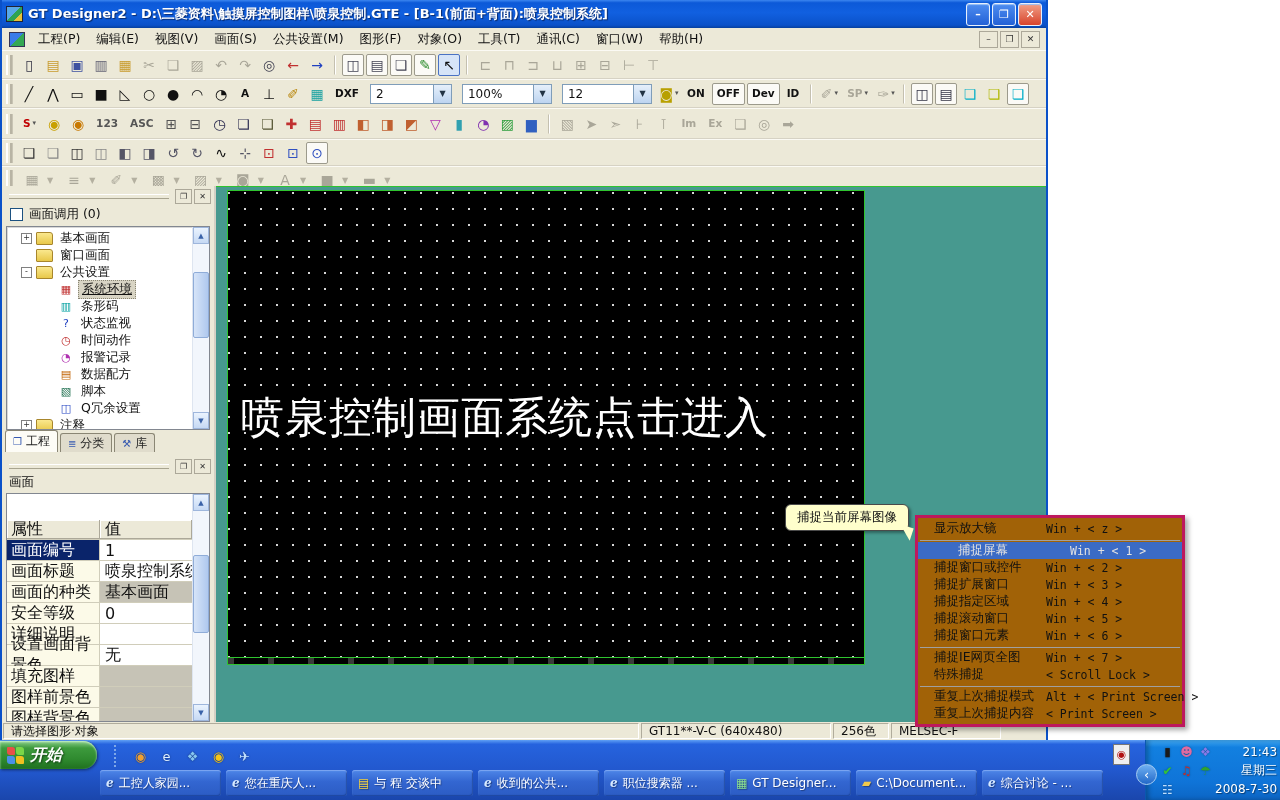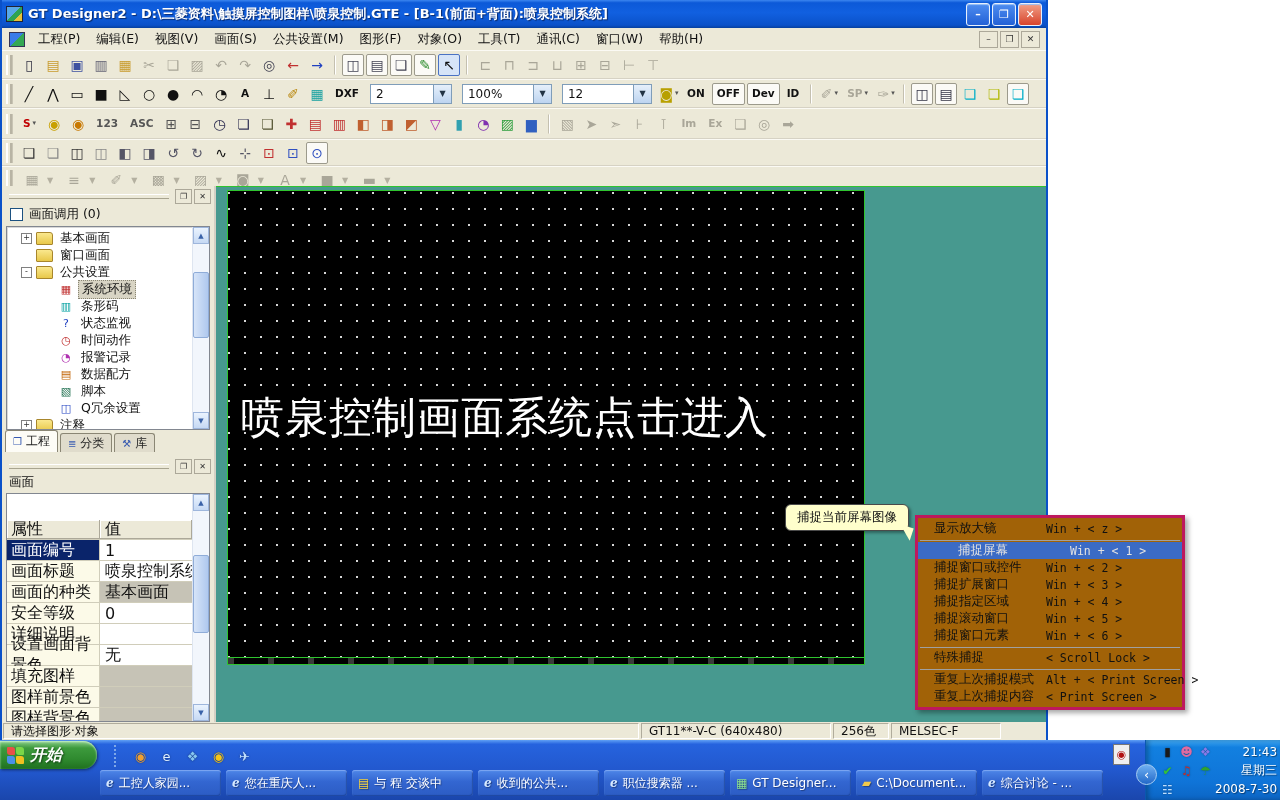--- a/index.html
+++ b/index.html
@@ -49,21 +49,21 @@
   .cb{width:13px;height:13px;border:1px solid #1C5180;background:#fff;margin-right:6px;box-sizing:border-box;}
   .treebox{flex:1;margin:1px 4px 0 4px;background:#fff;border:1px solid #828790;box-shadow:inset 1px 1px 0 #D8D8D8;display:flex;overflow:hidden;}
   .treelist{flex:1;padding-top:3px;font-size:12.5px;overflow:hidden;white-space:nowrap;}
   .trow{display:flex;align-items:center;height:17px;padding-left:14px;color:#111;}
   .trow.l2{padding-left:36px;}
   .exp{width:9px;height:9px;border:1px solid #808080;background:#fff;font-size:8px;line-height:7px;text-align:center;margin-right:4px;color:#333;flex:none;}
   .exp:empty{visibility:hidden;}
   .ticon{width:16px;height:13px;margin-right:4px;display:flex;align-items:center;justify-content:center;font-size:11px;flex:none;}
   .trow.folder .ticon{background:linear-gradient(#FAE88E,#E8C84A);border:1px solid #A8862C;border-radius:1px 3px 1px 1px;height:11px;width:15px;}
   .tlabel{padding:0 3px;}
-  .tlabel.sel{background:#D8D4C4;border:1px dotted #8A8674;}
+  .tlabel.sel{background:#D8D4C4;border:1px dotted #8A8674;text-decoration:underline;}
   .scroll{width:16px;background:#F2F6FC;border-left:1px solid #DEE5F0;display:flex;flex-direction:column;flex:none;}
   .sbtn{height:15px;background:linear-gradient(#EAF3FE,#C6D9F4);border:1px solid #9EB6DC;color:#3A62A8;font-size:7px;display:flex;align-items:center;justify-content:center;}
   .sbtn.bot{margin-top:auto;}
   .sthumb{background:linear-gradient(90deg,#D6E4F8,#AFC8EE);border:1px solid #8FACD8;border-radius:2px;}
   #treeThumb{margin-top:28px;height:64px;}
   #propThumb{margin-top:44px;height:76px;}
   .tabrow{height:22px;display:flex;align-items:flex-end;padding-left:3px;background:#ECE9D8;}
   .tab{display:flex;align-items:center;height:18px;padding:0 7px;font-size:12px;border:1px solid #8A8674;border-bottom:none;background:#E0DCCC;margin-right:2px;border-radius:3px 3px 0 0;color:#222;}
   .tab.active{background:#FDFCF6;height:21px;}
   .tab .tabicon{margin-right:4px;font-size:10px;color:#3558B0;}
@@ -808,20 +808,24 @@
         <span class="ml">捕捉滚动窗口</span>
         <span class="ms">Win + &lt; 5 &gt;</span>
       </div>
       <div class="mitem">
         <span class="ml">捕捉窗口元素</span>
         <span class="ms">Win + &lt; 6 &gt;</span>
       </div>
       <div class="mitem sep">
         
         
+      </div>
+      <div class="mitem">
+        <span class="ml">捕捉IE网页全图</span>
+        <span class="ms">Win + &lt; 7 &gt;</span>
       </div>
       <div class="mitem">
         <span class="ml">特殊捕捉</span>
         <span class="ms">&lt; Scroll Lock &gt;</span>
       </div>
       <div class="mitem sep">
         
         
       </div>
       <div class="mitem">

